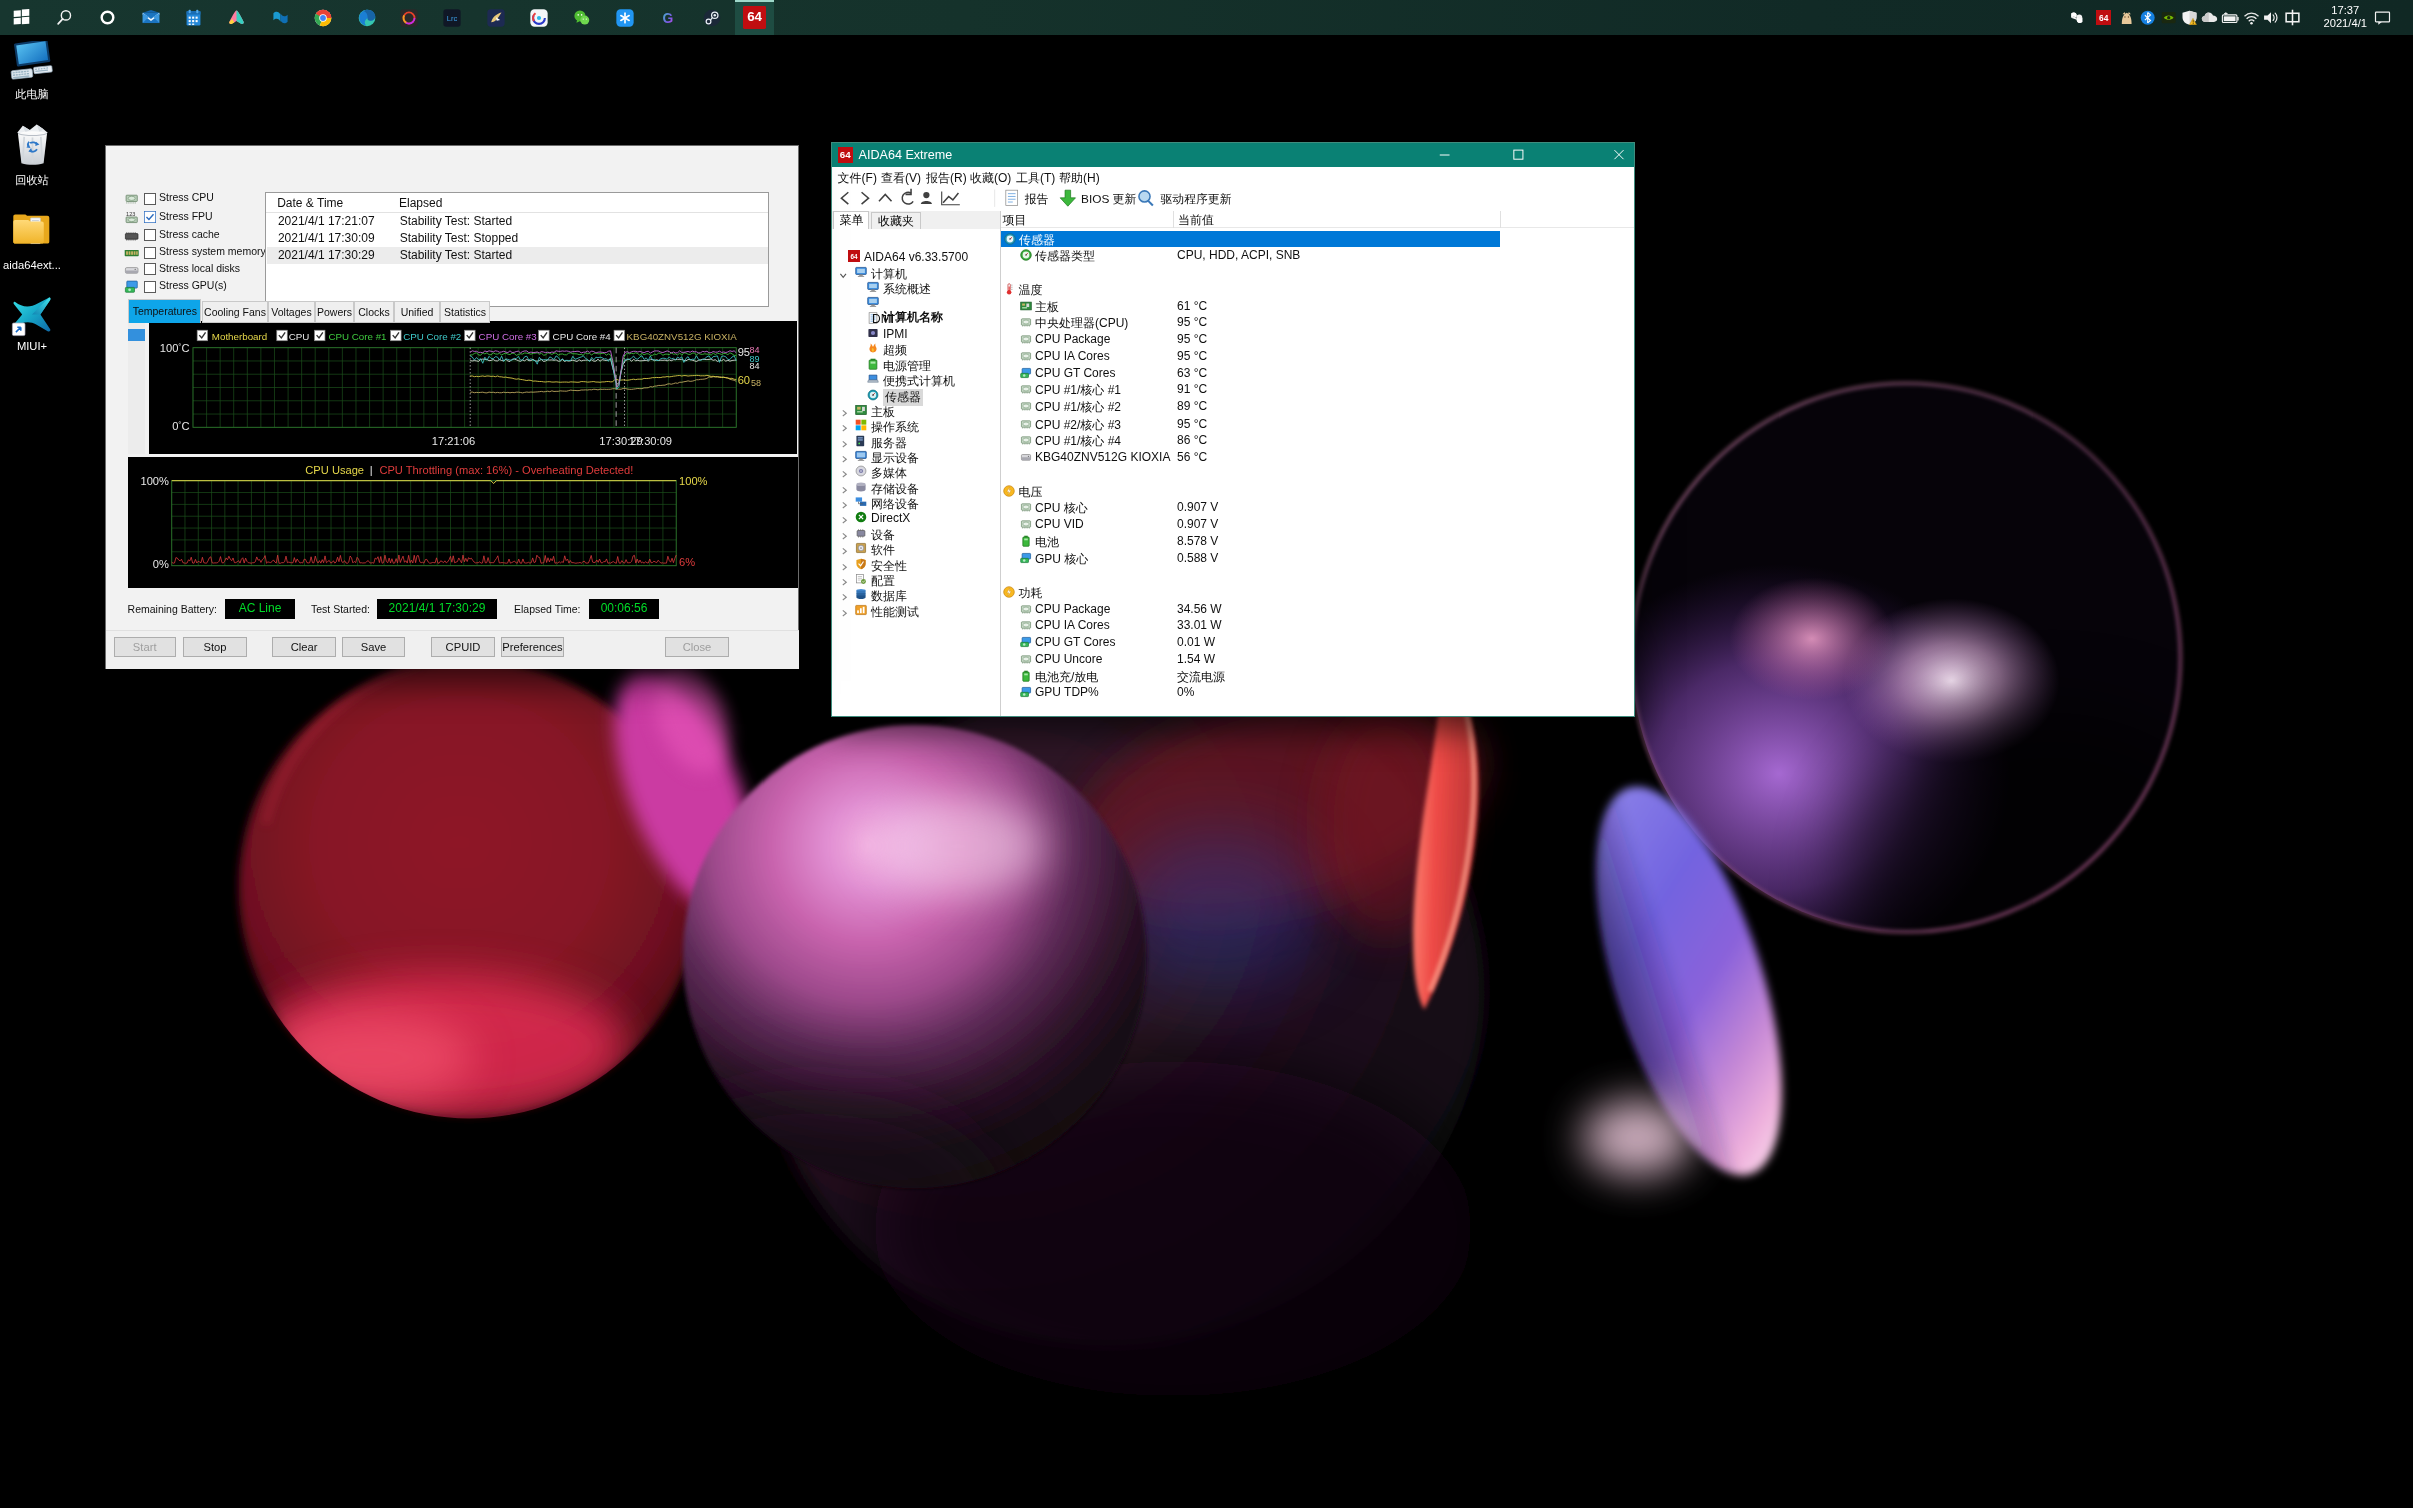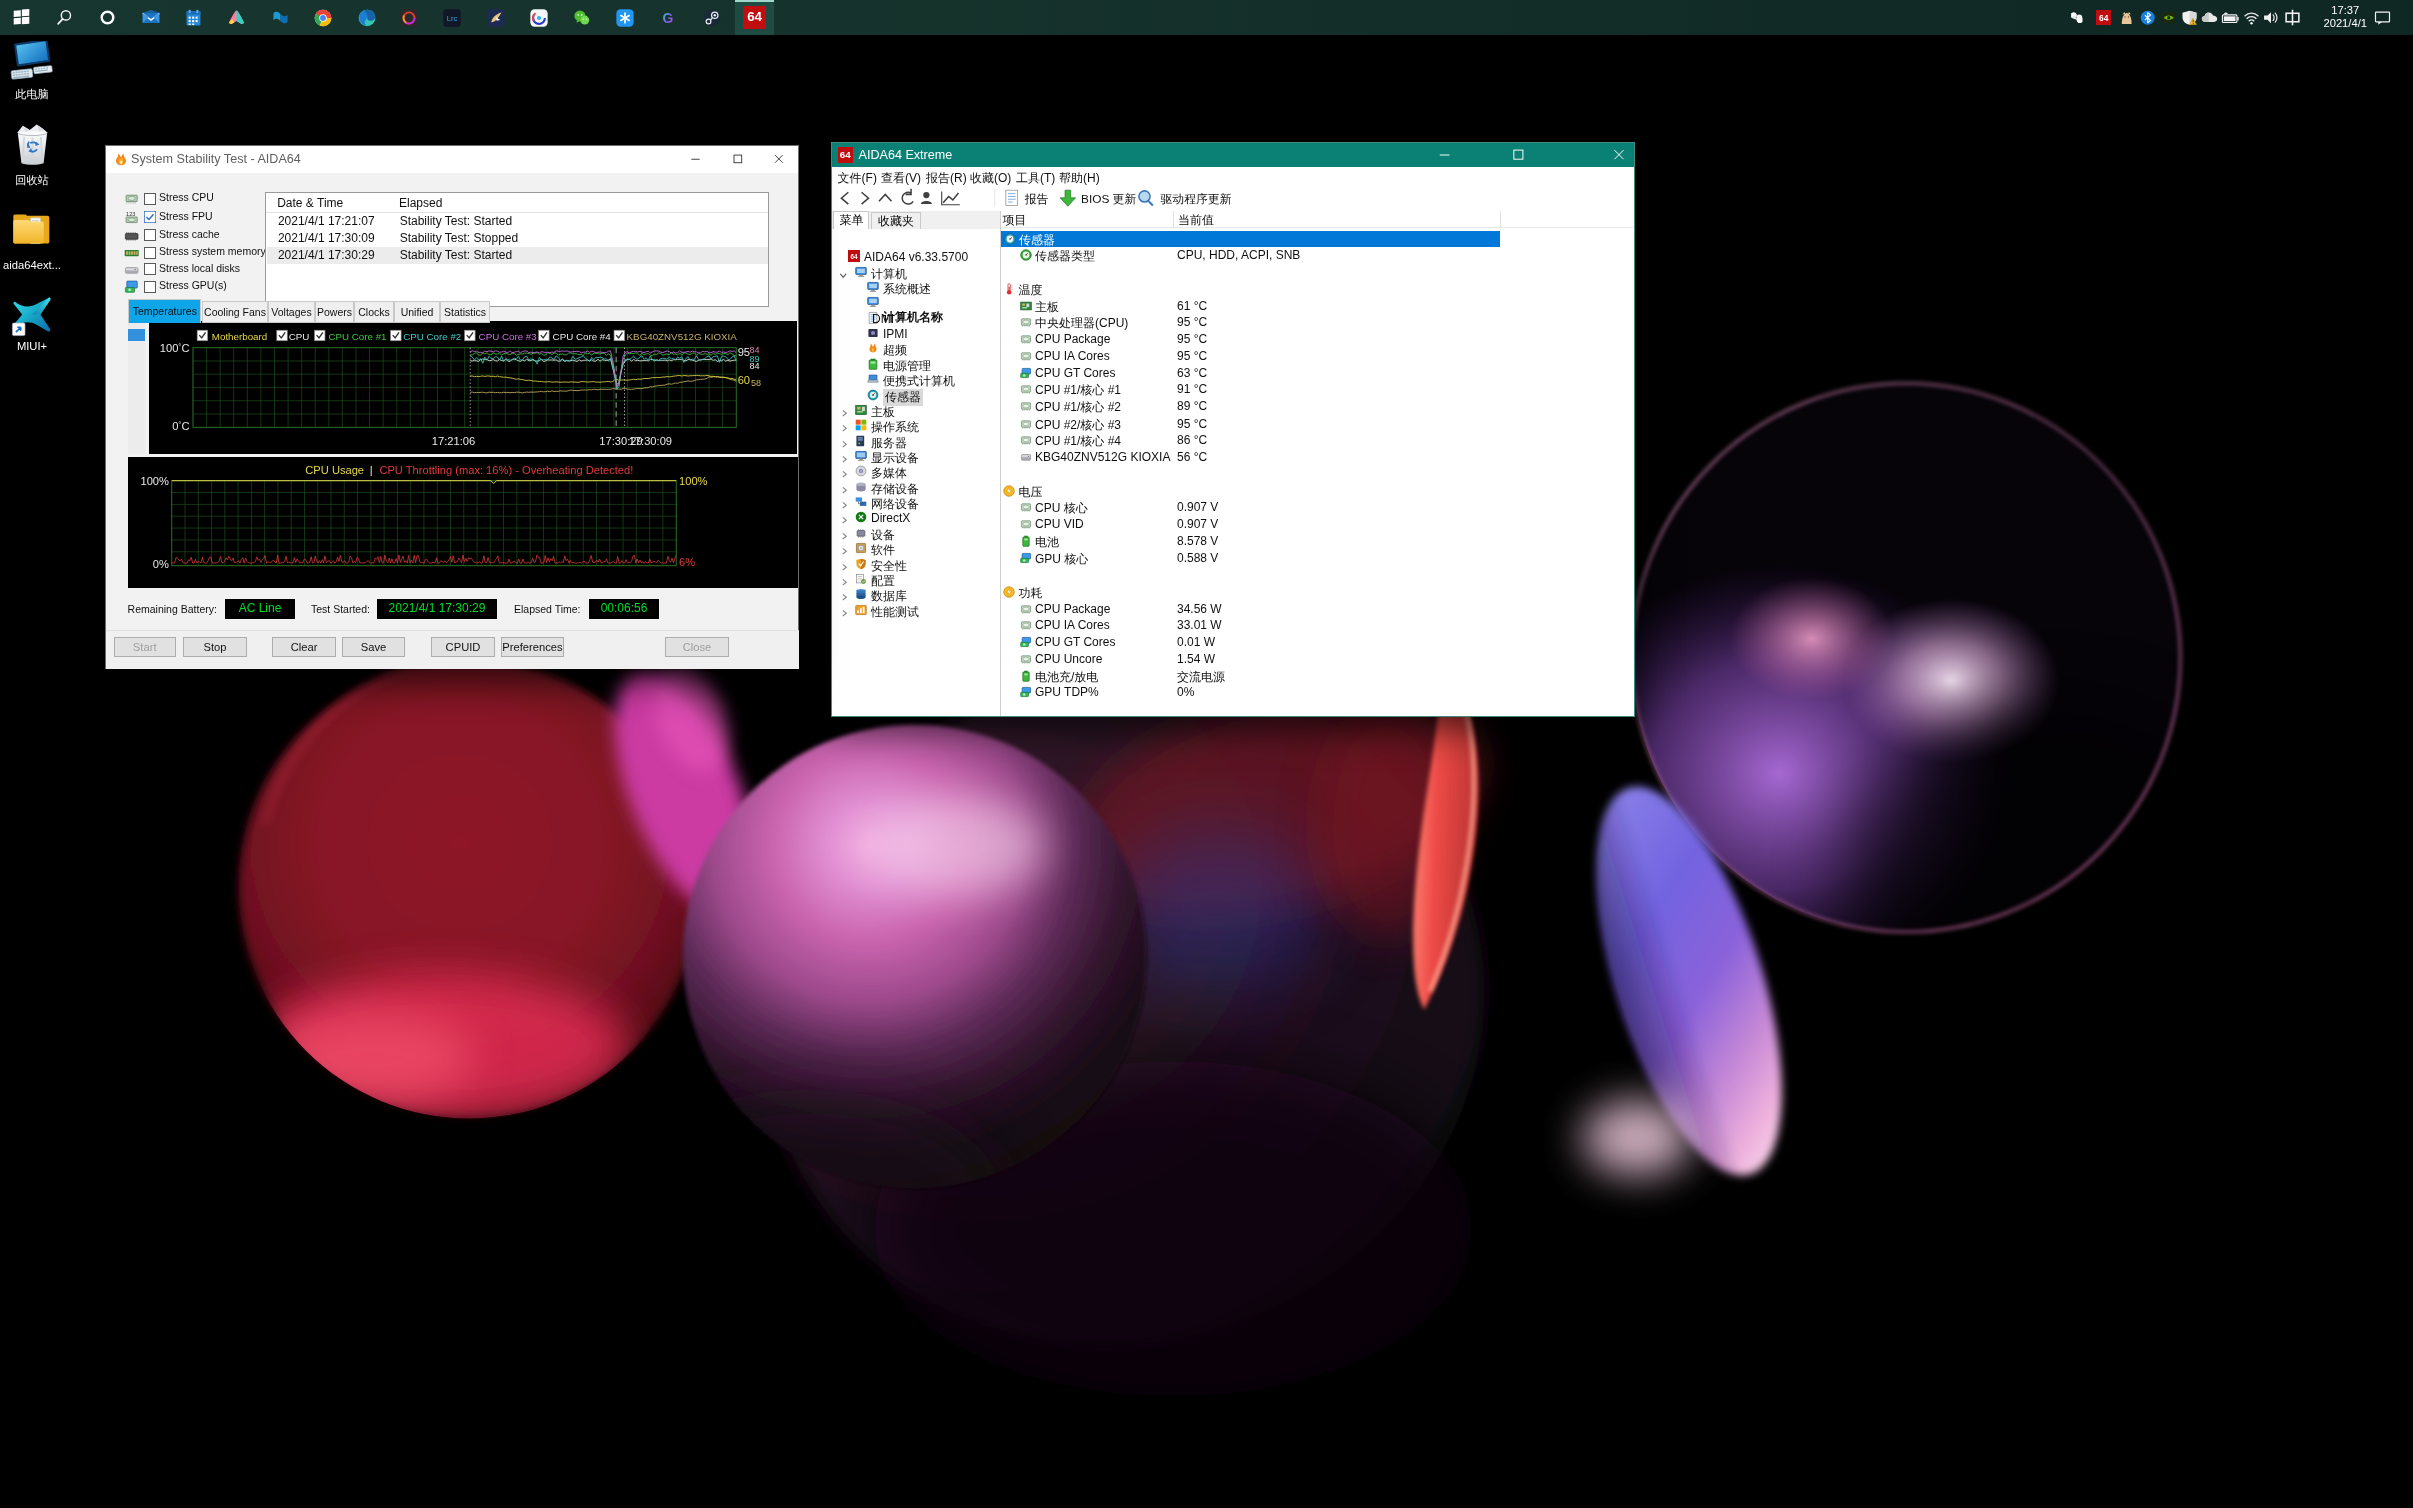--- a/index.html
+++ b/index.html
@@ -481,37 +481,20 @@
         </defs>
 <path d="M6 10 C16 18 28 18 38 12 L54 4 C56 3 57 5 56 7 L42 28 L56 49 C57 51 55 53 53 52 L36 42 C27 37 16 38 7 45 C5 46 3 45 4 42 L16 28 L4 13 C3 11 4 9 6 10 Z" fill="url(#mg)"></path>
 <path d="M54 4 C56 3 57 5 56 7 L42 28 L30 28 Z" fill="url(#mg2)" opacity="0.9"></path>
 <rect x="2" y="40" width="18" height="18" rx="2" fill="#fff" stroke="#aab"></rect>
 <path d="M7 53 L14 46 M14 46 L14 51 M14 46 L9 46" stroke="#1468c8" stroke-width="2.2" fill="none"></path>
       </svg></div>
 <div class="dico" style="left:0px;top:337px;z-index:5">
       <div class="lab">MIUI+</div>
     </div>
 <div id="sst" class="win">
-<div class="tbar">
-<div class="abs" style="left:8.4px;top:5.6px"><svg width="14" height="15.4" viewBox="0 0 20 22">
-            <path d="M6 2 C7 6 4 8 3 11 C2 15 5 19 10 19 C15 19 18 15 17 11 C16 8 13 6 14 2 C11 4 11 6 10 8 C9 6 9 4 6 2 Z" fill="#f5871f"></path>
-            <path d="M8 8 C8.5 10 7 12 6.8 14 C6.6 16 8 18 10 18 C12 18 13.4 16 13.2 14 C13 12 11.5 10 12 8 C10.8 9.5 10.4 11 10 12 C9.6 11 9.2 9.5 8 8 Z" fill="#fbc02d"></path>
-            <path d="M9 13 C9 15 8.6 16 9.4 17 C10 17.6 11 17.4 11.4 16.6 C12 15.5 11 14 10.5 13 Z" fill="#fff3d0"></path>
-          </svg></div>
-<div class="ttl">System Stability Test - AIDA64</div>
-<div class="wbtn" style="left:569px"><svg width="41" height="26.5" viewBox="0 0 58 38">
-            <line x1="23" y1="19" x2="35" y2="19" stroke="#333" stroke-width="1.3"></line>
-          </svg></div>
-<div class="wbtn" style="left:611px"><svg width="41" height="26.5" viewBox="0 0 58 38">
-            <rect x="24" y="13" width="11" height="11" fill="none" stroke="#333" stroke-width="1.3"></rect>
-          </svg></div>
-<div class="wbtn" style="left:652px"><svg width="41" height="26.5" viewBox="0 0 58 38">
-            <path d="M24 13 L35 24 M35 13 L24 24" stroke="#333" stroke-width="1.3"></path>
-          </svg></div>
-</div>
 <div class="abs" style="left:17.5px;top:45px"><svg width="15.4" height="15.4" viewBox="0 0 22 22">
           <rect x="3" y="6" width="16" height="9" rx="1" fill="#b8ccb8" stroke="#5a7a5a"></rect>
           <ellipse cx="11" cy="10.5" rx="5" ry="3" fill="#d8e8d8" stroke="#789878"></ellipse>
           <g stroke="#5a7a5a" stroke-width="0.8">
             <line x1="4" y1="16" x2="4" y2="18"></line>
             <line x1="7" y1="16" x2="7" y2="18"></line>
             <line x1="10" y1="16" x2="10" y2="18"></line>
             <line x1="13" y1="16" x2="13" y2="18"></line>
             <line x1="16" y1="16" x2="16" y2="18"></line>
           </g>

